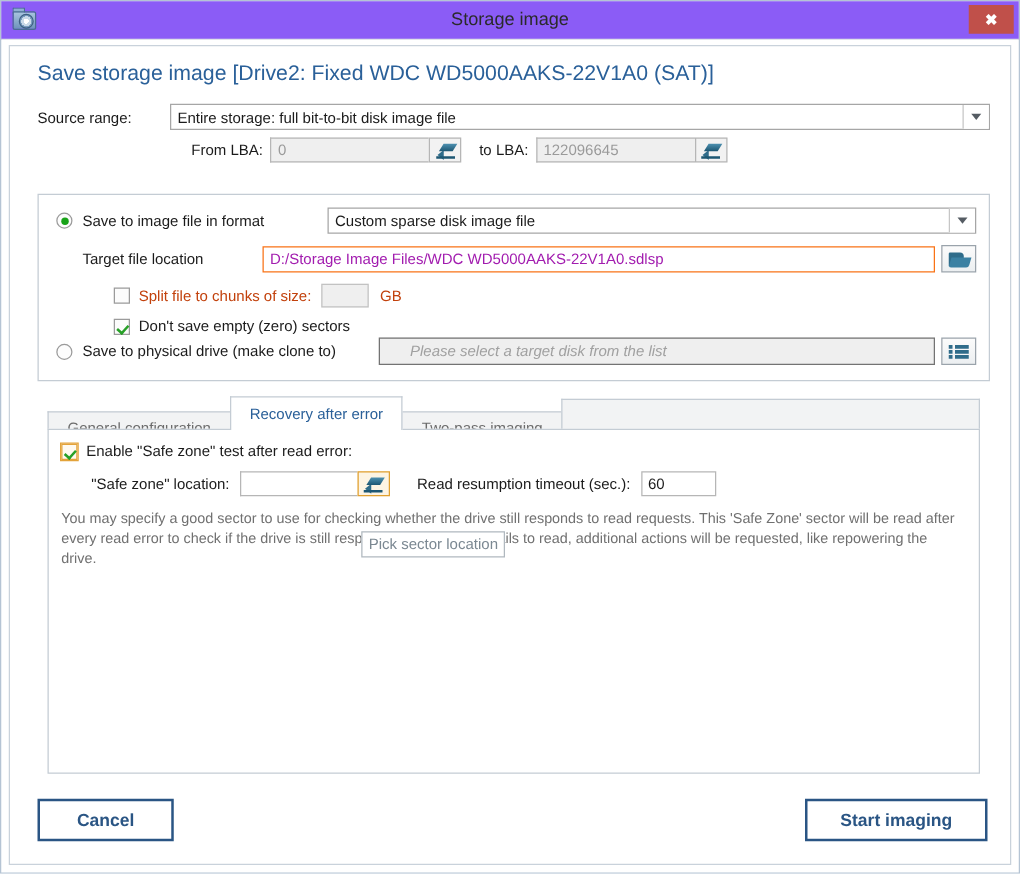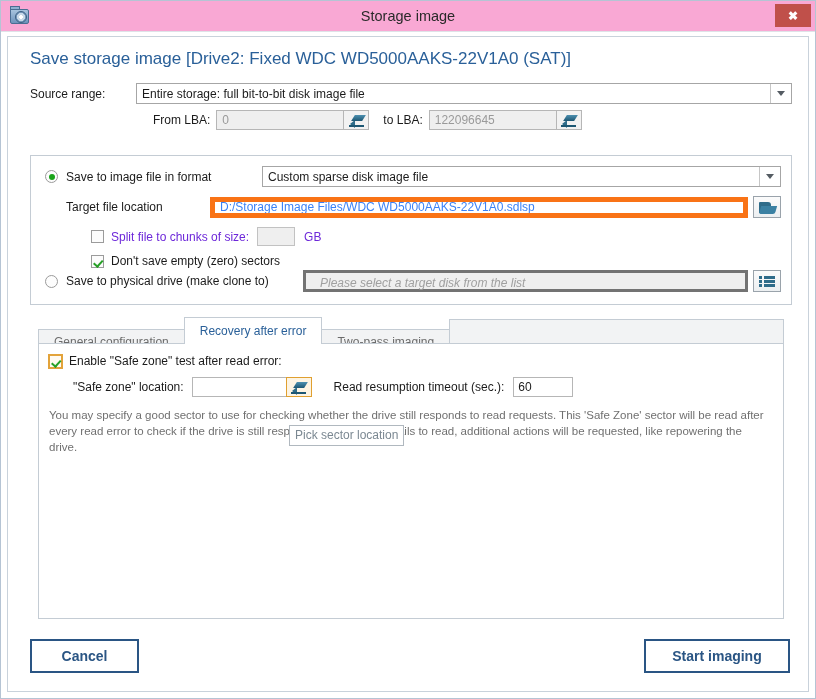--- a/index.html
+++ b/index.html
@@ -21,21 +21,21 @@
     height: 699px;
     box-sizing: border-box;
     border: 1px solid #b5c4d4;
     background: #ffffff;
   }
 
   
   #titlebar {
     position: relative;
     height: 30px;
-    background: #f9a8d4;
+    background: #8b5cf6;
     border-bottom: 1px solid #dfe3e8;
     display: flex;
     align-items: center;
   }
   #titlebar .app-icon {
     margin-left: 8px;
     width: 20px;
     height: 20px;
     position: relative;
   }
@@ -250,25 +250,25 @@
 
   #target-row {
     margin-top: 9px;
     padding-left: 25px;
   }
   #target-label { width: 144px; }
   .text-input {
     flex: 1;
     height: 21px;
     box-sizing: border-box;
-    border: 5px solid #f97316;
+    border: 1px solid #f97316;
     background: #ffffff;
     font-size: 12px;
     font-family: "Liberation Sans", sans-serif;
-    color: #3b82f6;
+    color: #a21caf;
     padding-left: 5px;
     line-height: 19px;
   }
   .icon-btn {
     margin-left: 5px;
     width: 28px; height: 22px;
     box-sizing: border-box;
     border: 1px solid #9aa3ab;
     background: linear-gradient(#fbfbfb, #eceff1);
     display: flex;
@@ -328,21 +328,21 @@
     width: 4px; height: 7px;
     border: solid #27a027;
     border-width: 0 2px 2px 0;
     transform: rotate(42deg) translate(-1px,-3px);
   }
   .checkbox.focused {
     border: 1px solid #e3a33a;
     outline: 1px solid #e3a33a;
     background: #fffaf0;
   }
-  .dim { color: #6d28d9; }
+  .dim { color: #c2410c; }
   #split-row .lbl { margin-left: 7px; }
   #split-size {
     margin-left: 8px;
     width: 38px; height: 19px;
     box-sizing: border-box;
     border: 1px solid #c2c2c2;
     background: #efefef;
   }
   #gb-label { margin-left: 9px; }
 
@@ -354,26 +354,26 @@
     left: 14px; right: 10px;
     bottom: 12px;
     display: flex;
     align-items: center;
   }
   #clone-row .lbl { margin-left: 8px; width: 237px; }
   #clone-input {
     flex: 1;
     height: 22px;
     box-sizing: border-box;
-    border: 3px solid #737373;
+    border: 1px solid #737373;
     background: #efefef;
     color: #a0a0a0;
     font-style: italic;
     font-size: 12px;
-    padding-left: 14px;
+    padding-left: 24px;
     line-height: 20px;
   }
 
   
   #tabs-wrap {
     position: absolute;
     left: 30px; right: 24px;
     top: 280px; bottom: 72px;
   }
   #tabstrip {

